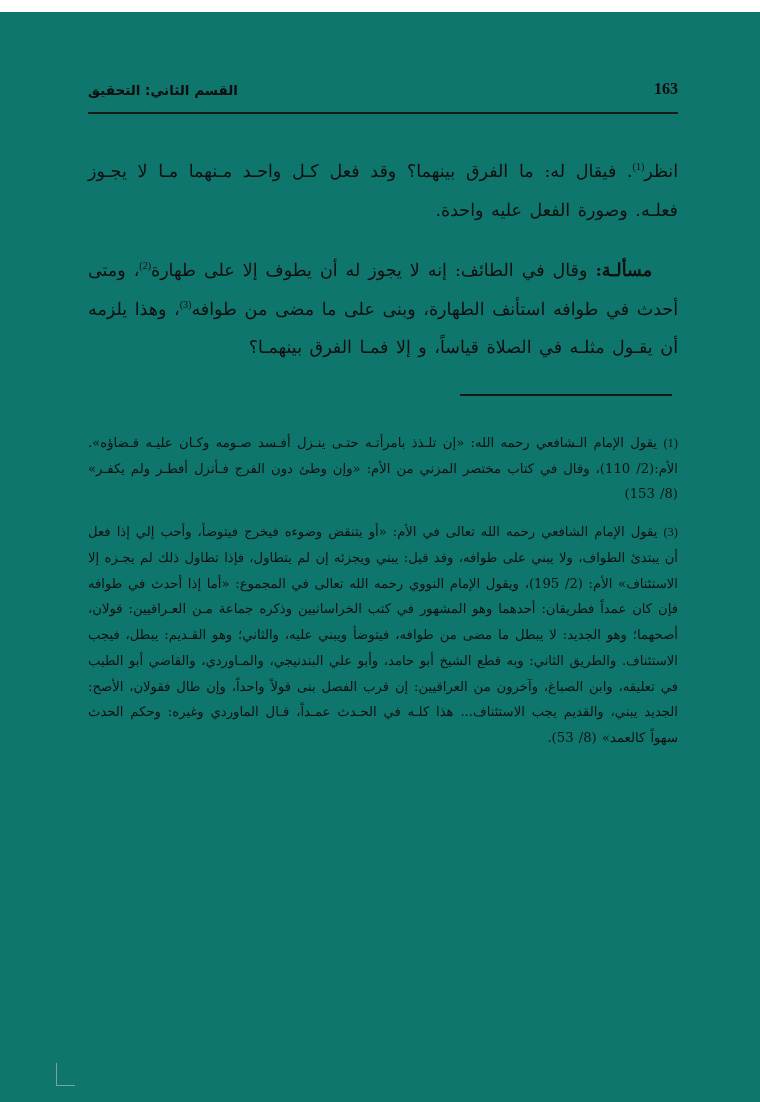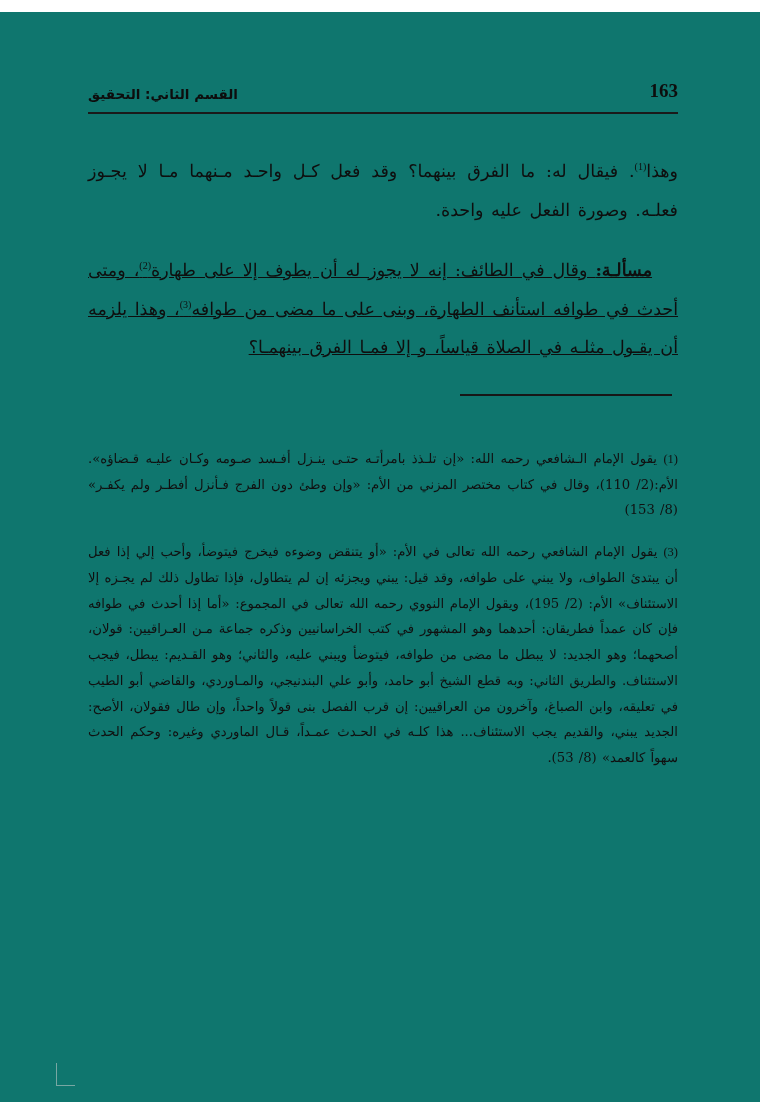--- a/index.html
+++ b/index.html
@@ -39,21 +39,21 @@
   .header-title {
     font-family: "DejaVu Sans", "Liberation Sans", sans-serif;
     font-size: 13.5px;
     font-weight: bold;
     letter-spacing: 0px;
     color: #0d0d0d;
     white-space: nowrap;
   }
   .page-number {
     font-family: "Liberation Serif", "DejaVu Serif", serif;
-    font-size: 19px;
+    font-size: 16px;
     font-weight: bold;
     color: #0d0d0d;
     direction: ltr;
   }
   .header-rule {
     position: absolute;
     top: 100px;
     left: 88px;
     width: 590px;
     height: 2px;
@@ -75,21 +75,20 @@
     font-size: 17.5px;
     line-height: 2.2;
     color: #0e0e0e;
     text-align: justify;
     text-justify: inter-word;
     margin: 0 0 22px 0;
     word-spacing: 2px;
   }
   .para.indent {
     text-indent: 26px;
-    text-decoration: underline;
   }
   .para .lead {
     font-weight: bold;
   }
   sup.fn {
     font-size: 10px;
     vertical-align: super;
     font-family: "Liberation Serif", serif;
   }
 
@@ -111,21 +110,21 @@
     width: 590px;
     direction: rtl;
   }
   .fnote {
     font-family: "DejaVu Serif", "Liberation Serif", serif;
     font-size: 13.2px;
     line-height: 1.95;
     color: #101010;
     text-align: justify;
     text-justify: inter-word;
-    margin: 16px 0 12px 0;
+    margin: 0 0 12px 0;
     word-spacing: 1px;
   }
   .fnote .marker {
     font-family: "Liberation Serif", serif;
     font-size: 12.5px;
   }
 
   
   .scan-corner {
     position: absolute;
@@ -144,21 +143,21 @@
 <div class="page">
 
   <div class="header">
     <span class="header-title">القسم الثاني: التحقيق</span>
     <span class="page-number">163</span>
   </div>
   <div class="header-rule"></div>
 
   <div class="body-area">
 
-    <p class="para"><span>وهذا</span><sup class="fn">(1)</sup><span>. فيقال له: ما الفرق بينهما؟ وقد فعل كـل واحـد مـنهما مـا لا يجـوز فعلـه. وصورة الفعل عليه واحدة.</span></p>
+    <p class="para"><span>انظر</span><sup class="fn">(1)</sup><span>. فيقال له: ما الفرق بينهما؟ وقد فعل كـل واحـد مـنهما مـا لا يجـوز فعلـه. وصورة الفعل عليه واحدة.</span></p>
 
     <p class="para indent"><span class="lead">مسألـة:</span><span> وقال في الطائف: إنه لا يجوز له أن يطوف إلا على طهارة</span><sup class="fn">(2)</sup><span>، ومتى أحدث في طوافه استأنف الطهارة، وبنى على ما مضى من طوافه</span><sup class="fn">(3)</sup><span>، وهذا يلزمه أن يقـول مثلـه في الصلاة قياساً، و إلا فمـا الفرق بينهمـا؟</span></p>
 
   </div>
 
   <div class="fn-rule"></div>
 
   <div class="footnotes">
 
     <p class="fnote"><span class="marker">(1)</span> <span>يقول الإمام الـشافعي رحمه الله: «إن تلـذذ بامرأتـه حتـى ينـزل أفـسد صـومه وكـان عليـه قـضاؤه». الأم:(2/ 110)، وقال في كتاب مختصر المزني من الأم: «وإن وطئ دون الفرج فـأنزل أفطـر ولم يكفـر» (8/ 153)</span></p>

